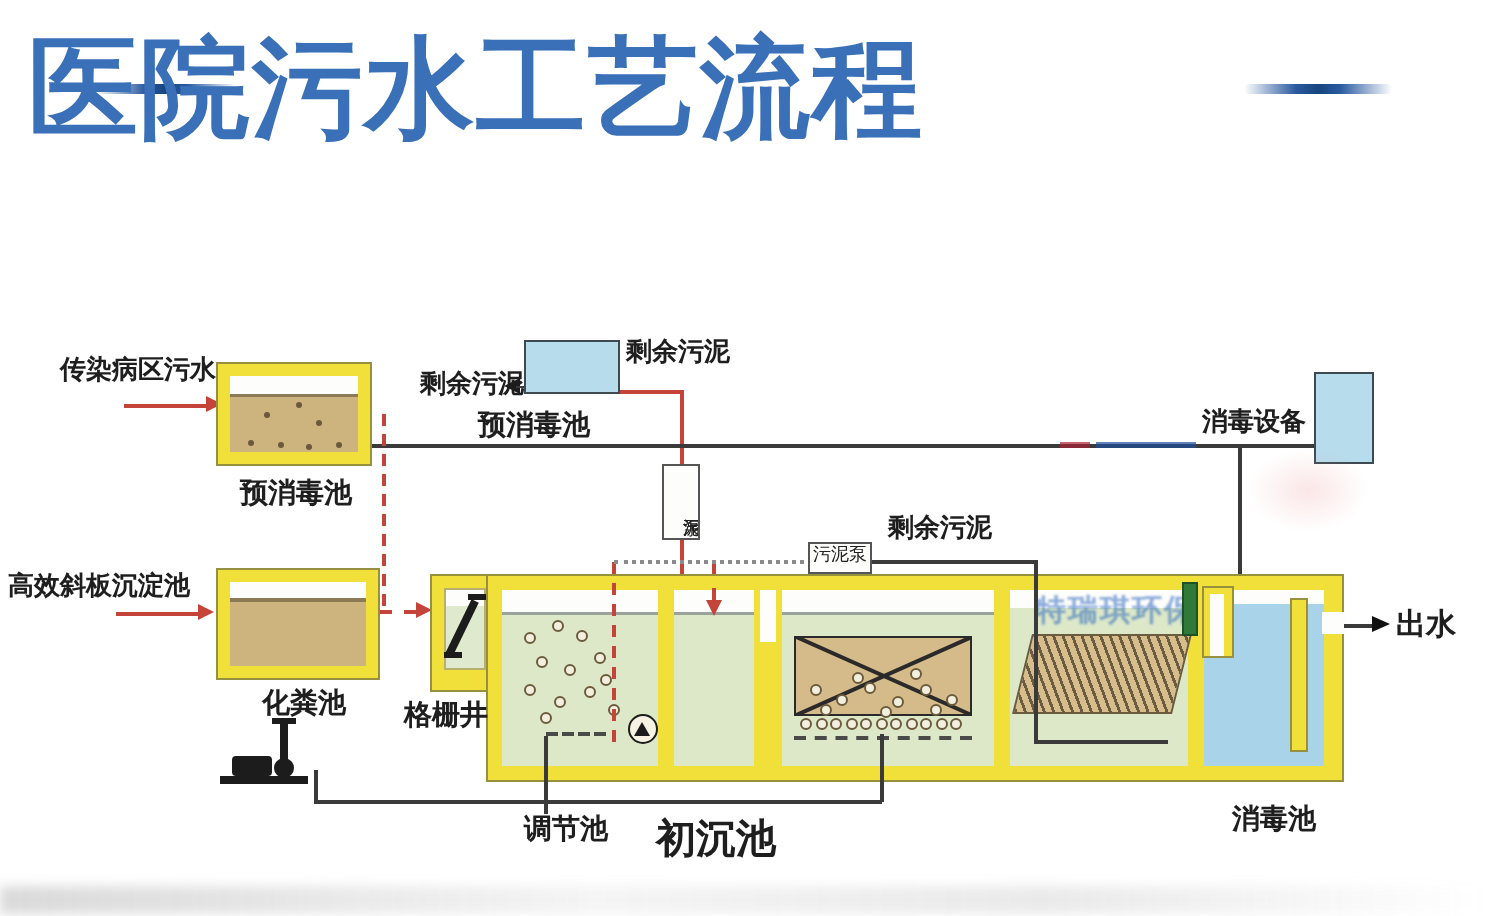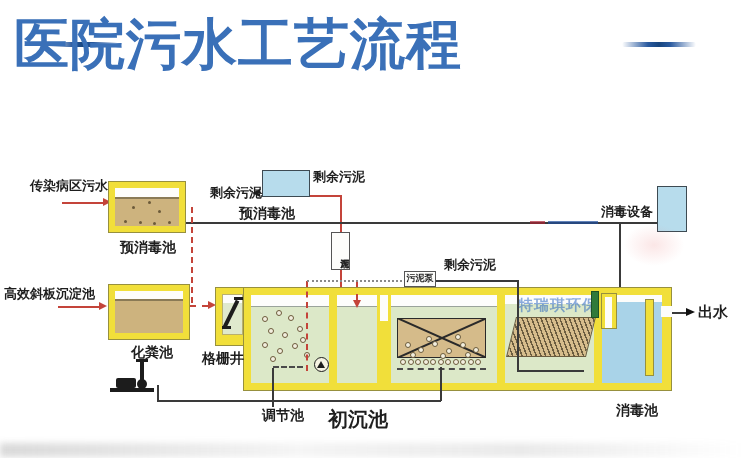--- a/index.html
+++ b/index.html
@@ -23,21 +23,21 @@
   .hdg{position:absolute;height:0;border-top:2px dotted #8a8a8a;}
   .hdd{position:absolute;height:0;border-top:2px dashed #4a4a4a;}
   .ar{position:absolute;width:0;height:0;}
   .ar-r-red{border-top:4.5px solid transparent;border-bottom:4.5px solid transparent;border-left:8px solid #c4443a;}
   .ar-d-red{border-left:4.5px solid transparent;border-right:4.5px solid transparent;border-top:8px solid #c4443a;}
   .ar-l-blk{border-top:4.5px solid transparent;border-bottom:4.5px solid transparent;border-right:8px solid #1c1c1c;}
   .ar-r-blk{border-top:4.5px solid transparent;border-bottom:4.5px solid transparent;border-left:9px solid #111;}
   .bub{position:absolute;width:4px;height:4px;border:1px solid #6b5b3b;border-radius:50%;background:#f3efdf;}
   .dot{position:absolute;width:3px;height:3px;background:#6b5a3a;border-radius:50%;}
   .pumpbox{position:absolute;background:#fdfdfb;border:1px solid #555;color:#222;box-sizing:border-box;
-           font-size:9px;font-weight:700;overflow:hidden;line-height:1.05;}
+           font-size:9px;font-weight:400;overflow:hidden;line-height:1.05;}
   .wm{position:absolute;color:rgba(25,90,190,0.5);font-weight:bold;font-size:15px;filter:blur(0.5px);letter-spacing:1px;}
   .smudge{position:absolute;pointer-events:none;}
 </style>
 </head>
 <body>
 
 <div class="canvas">
 
   <div class="tdash" style="left:48px;top:42px;width:70px;"></div>
   <div class="title">医院污水工艺流程</div>

